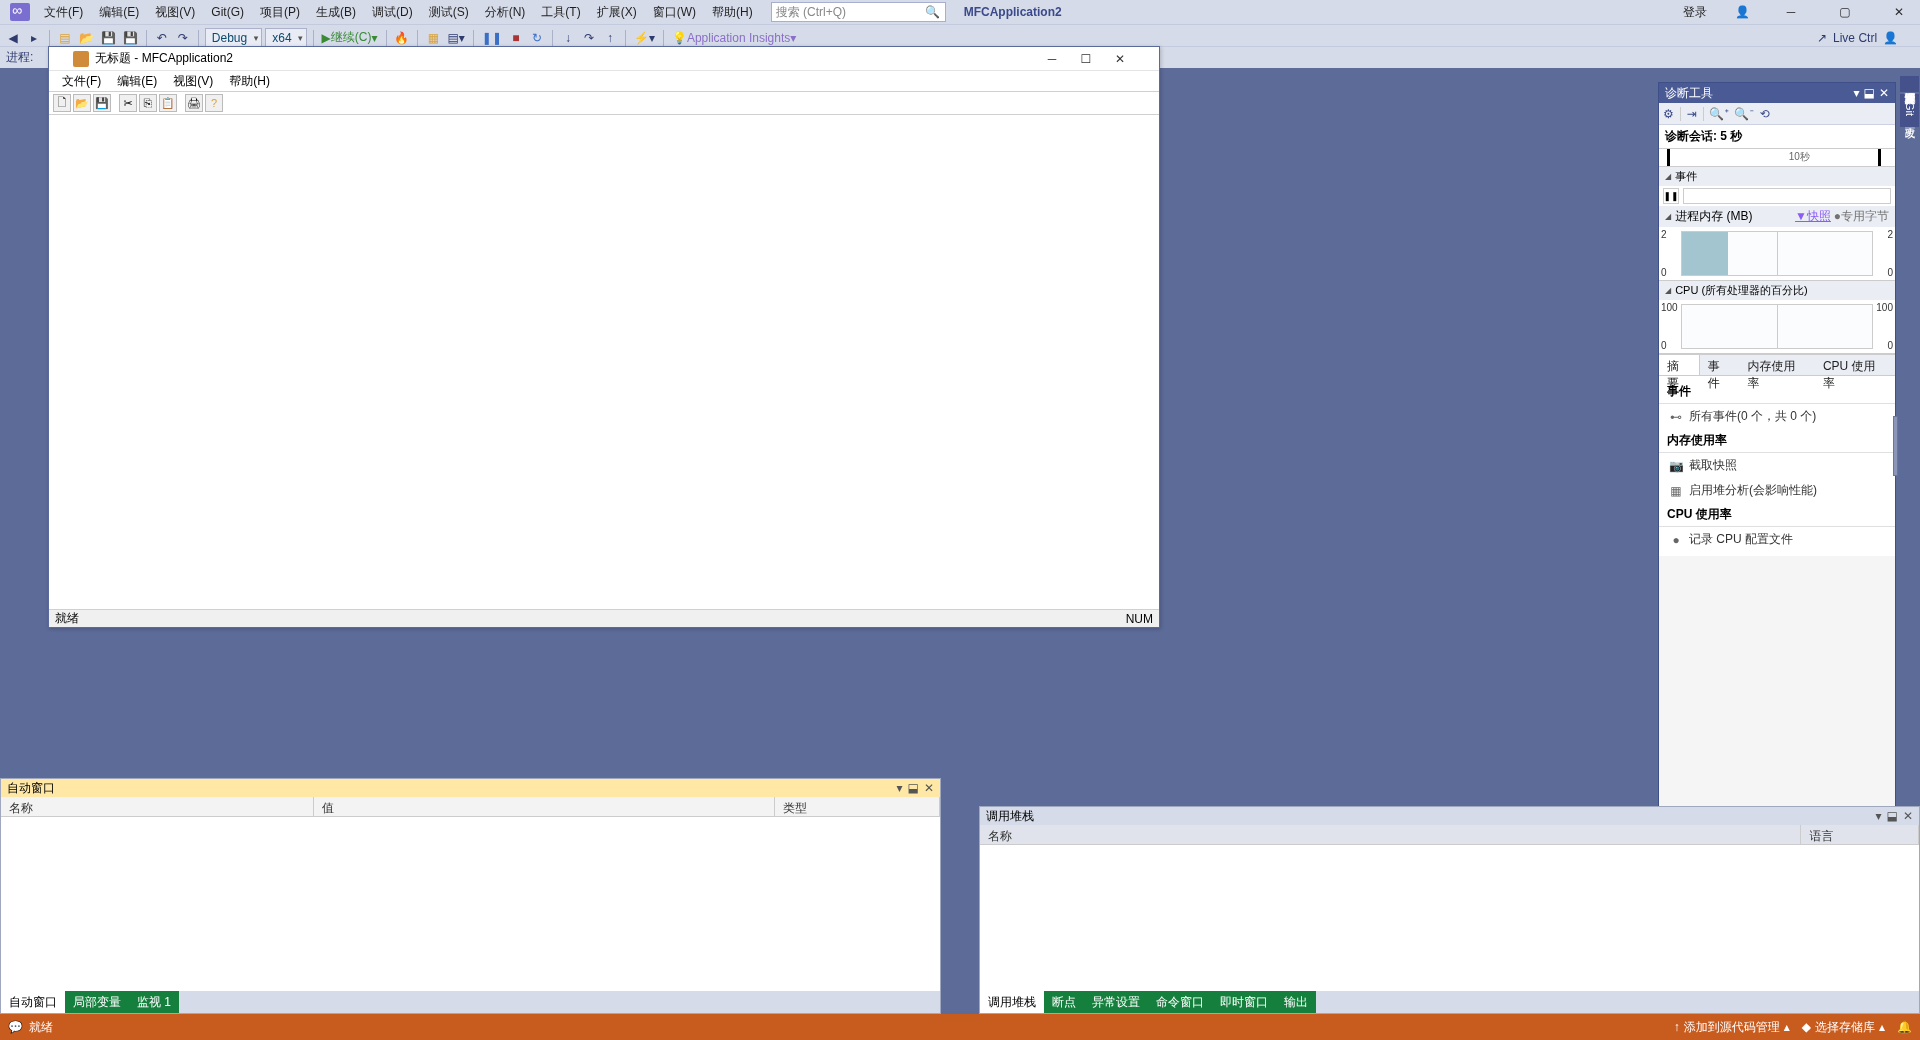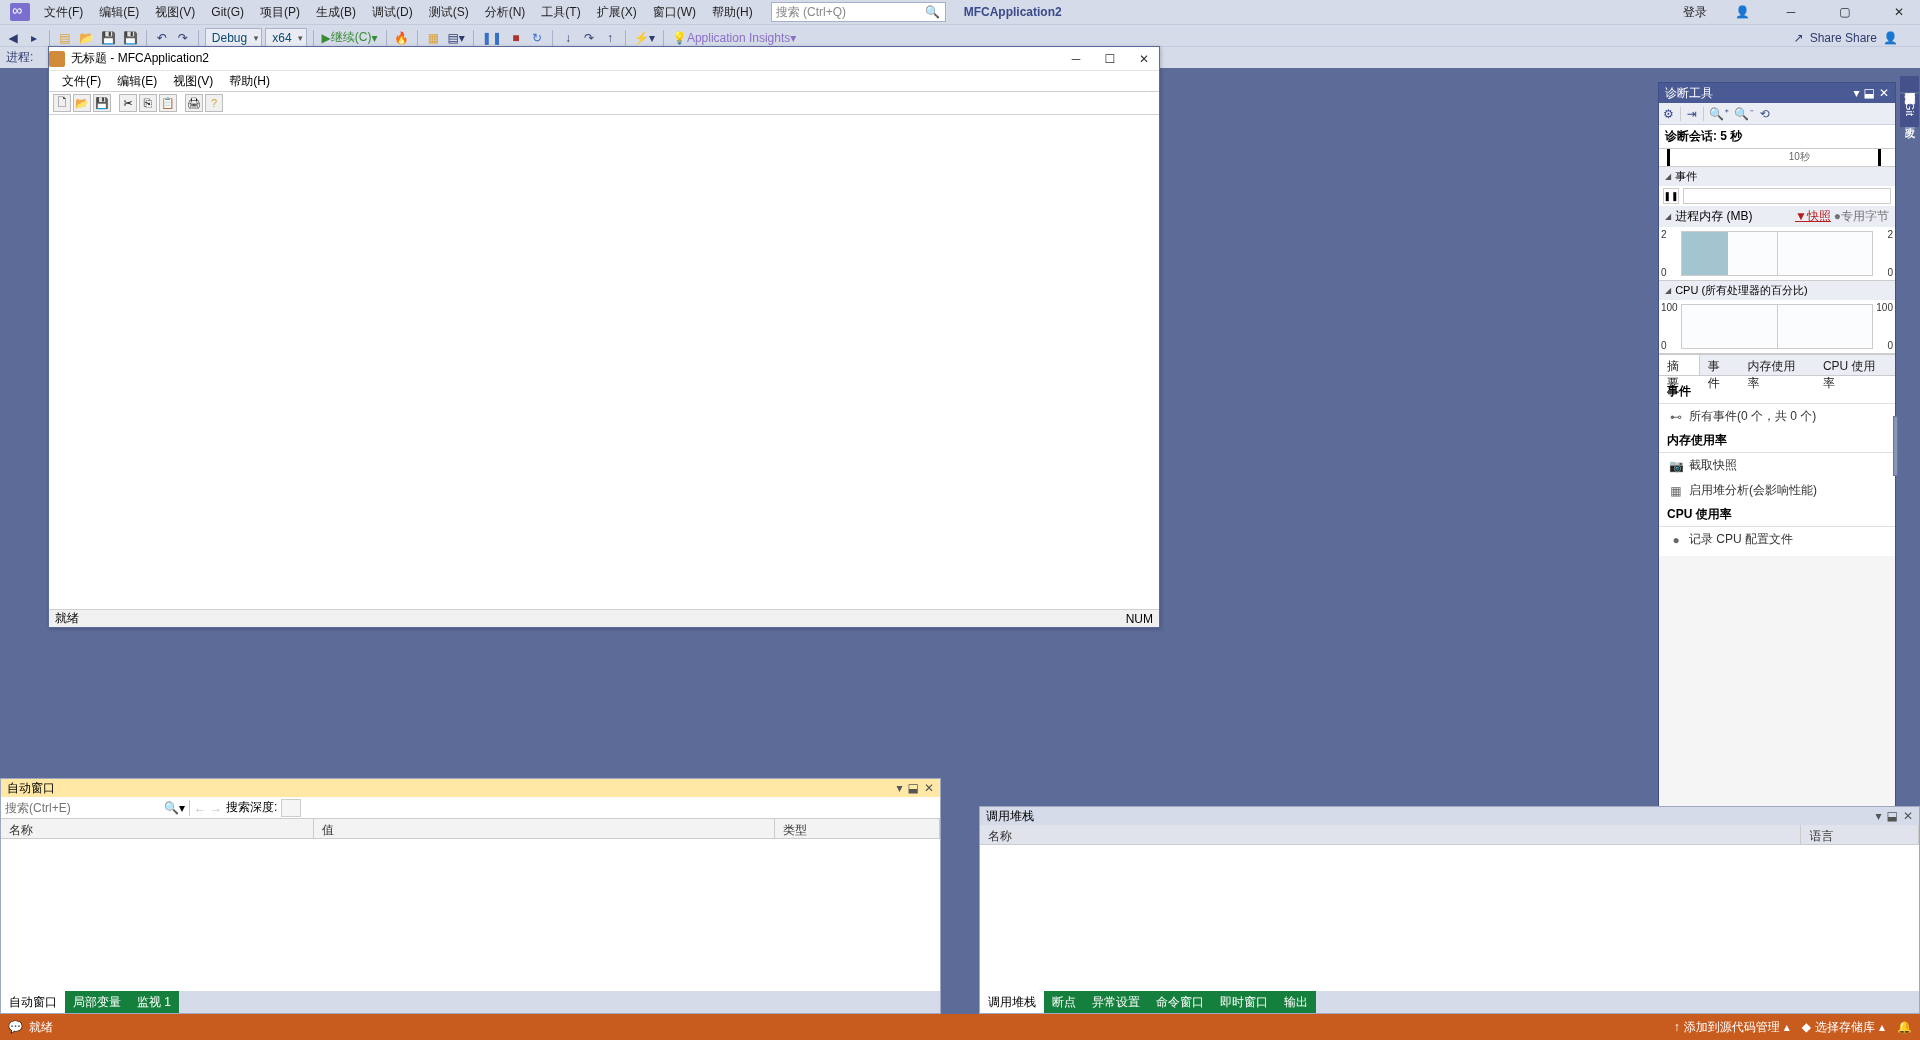--- a/index.html
+++ b/index.html
@@ -27,21 +27,21 @@
 .live-share { margin-left: auto; display: flex; align-items: center; gap: 6px; color: #2e3b6e; padding-right: 18px; }
 
 
 .procbar { height: 22px; background: #d6dbe9; display: flex; align-items: center; padding: 0 6px; color: #2e3b6e; border-top: 1px solid #c4cadd; }
 
 
 .workspace { position: absolute; top: 46px; left: 0; right: 0; bottom: 26px; background: #5d6b99; }
 
 
 .mfc-window { position: absolute; left: 48px; top: 0; width: 1112px; height: 582px; background: #fff; border: 1px solid #5a6a9a; box-shadow: 1px 1px 4px rgba(0,0,0,.2); }
-.mfc-title { height: 24px; background: #fff; display: flex; align-items: center; padding: 0 0; border-bottom: 1px solid #e4e4e4; }
+.mfc-title { height: 24px; background: #fff; display: flex; align-items: center; padding: 0 24px; border-bottom: 1px solid #e4e4e4; }
 .mfc-icon { width: 16px; height: 16px; background: #d08b3a; margin-right: 6px; border-radius: 2px; }
 .mfc-title-text { color: #000; }
 .mfc-winbtns { margin-left: auto; display: flex; gap: 4px; }
 .mfc-winbtns span { width: 30px; text-align: center; color: #333; }
 .mfc-menu { height: 20px; display: flex; align-items: center; padding: 0 6px; gap: 2px; }
 .mfc-menu-item { padding: 1px 7px; color: #000; }
 .mfc-toolbar { height: 24px; border-top: 1px solid #d0d0d0; border-bottom: 1px solid #d0d0d0; display: flex; align-items: center; padding: 0 4px; gap: 2px; }
 .mfc-tb-btn { width: 18px; height: 18px; border: 1px solid #bbb; background: #f0f0f0; display: flex; align-items: center; justify-content: center; font-size: 11px; }
 .mfc-tb-sep { width: 4px; }
 .mfc-client { position: absolute; top: 68px; left: 2px; right: 2px; bottom: 20px; background: #fff; }
@@ -67,21 +67,21 @@
 .diag-events-row { height: 20px; background: #fff; display: flex; align-items: center; padding: 0 4px; gap: 4px; }
 .pause-btn { width: 16px; height: 16px; border: 1px solid #ccc; display: flex; align-items: center; justify-content: center; font-size: 9px; }
 .diag-events-input { flex: 1; height: 16px; border: 1px solid #ccc; background: #fff; }
 .diag-chart { height: 54px; background: #fff; position: relative; border-bottom: 1px solid #ccc; }
 .diag-chart .axis-l { position: absolute; left: 2px; font-size: 10px; color: #333; }
 .diag-chart .axis-r { position: absolute; right: 2px; font-size: 10px; color: #333; }
 .diag-chart .plot { position: absolute; left: 22px; right: 22px; top: 4px; bottom: 4px; border: 1px solid #ccc; background: #fbfcfd; }
 .diag-chart .plot-mid { position: absolute; left: 50%; top: 0; bottom: 0; width: 1px; background: #ccc; }
 .diag-chart .bar { position: absolute; left: 0; width: 24%; bottom: 0; top: 0; background: #a3c5d0; }
 .legend { font-size: 10px; }
-.legend .b { color: #b91c1c; text-decoration: underline; }
+.legend .b { color: #8b5cf6; text-decoration: underline; }
 .legend .o { color: #737373; }
 .diag-tabs { height: 22px; background: #eaedf4; display: flex; border-top: 1px solid #ccc; border-bottom: 1px solid #ccc; }
 .diag-tab { padding: 3px 8px; color: #1e1e1e; }
 .diag-tab.active { background: #fff; border-right: 1px solid #ccc; }
 .diag-body { background: #fff; padding: 4px 0; }
 .diag-body-hdr { font-weight: bold; padding: 3px 8px; border-bottom: 1px solid #e0e0e0; }
 .diag-body-item { padding: 4px 10px; color: #333; display: flex; align-items: center; gap: 6px; }
 .diag-body-item .ico { width: 14px; text-align: center; color: #666; }
 
 
@@ -173,21 +173,21 @@
   <span class="tb-sep"></span>
   <span class="tb-btn">↓</span>
   <span class="tb-btn">↷</span>
   <span class="tb-btn">↑</span>
   <span class="tb-sep"></span>
   <span class="tb-btn">⚡▾</span>
   <span class="tb-sep"></span>
   <span class="tb-btn" style="color:#8b6fc7">💡 <span>Application Insights</span> ▾</span>
   <div class="live-share">
     <span>↗</span>
-    <span>Share Share</span>
+    <span>Live Ctrl</span>
     <span>👤</span>
   </div>
 </div>
 
 <div class="workspace">
   <div class="procbar">
     <span>进程:</span>
   </div>
 
   <div class="mfc-window">
@@ -316,29 +316,20 @@
   <div class="bottom-area">
     <div class="panel">
       <div class="panel-hdr active">
         <span>自动窗口</span>
         <div class="pbtns">
             <span>▾</span>
             <span>⬓</span>
             <span>✕</span>
           </div>
       </div>
-      <div class="panel-search">
-        <input placeholder="搜索(Ctrl+E)" style="">
-        <span>🔍▾</span>
-        <span class="sep"></span>
-        <span style="color:#bbb">←</span>
-        <span style="color:#bbb">→</span>
-        <span>搜索深度:</span>
-        <div class="depth"> </div>
-      </div>
       <div class="panel-cols">
         <div class="panel-col" style="flex:2">名称</div>
         <div class="panel-col" style="flex:3">值</div>
         <div class="panel-col" style="flex:1">类型</div>
       </div>
       <div class="panel-body"></div>
       <div class="panel-tabs">
         <div class="panel-tab active-orange">自动窗口</div>
         <div class="panel-tab active">局部变量</div>
         <div class="panel-tab active">监视 1</div>

